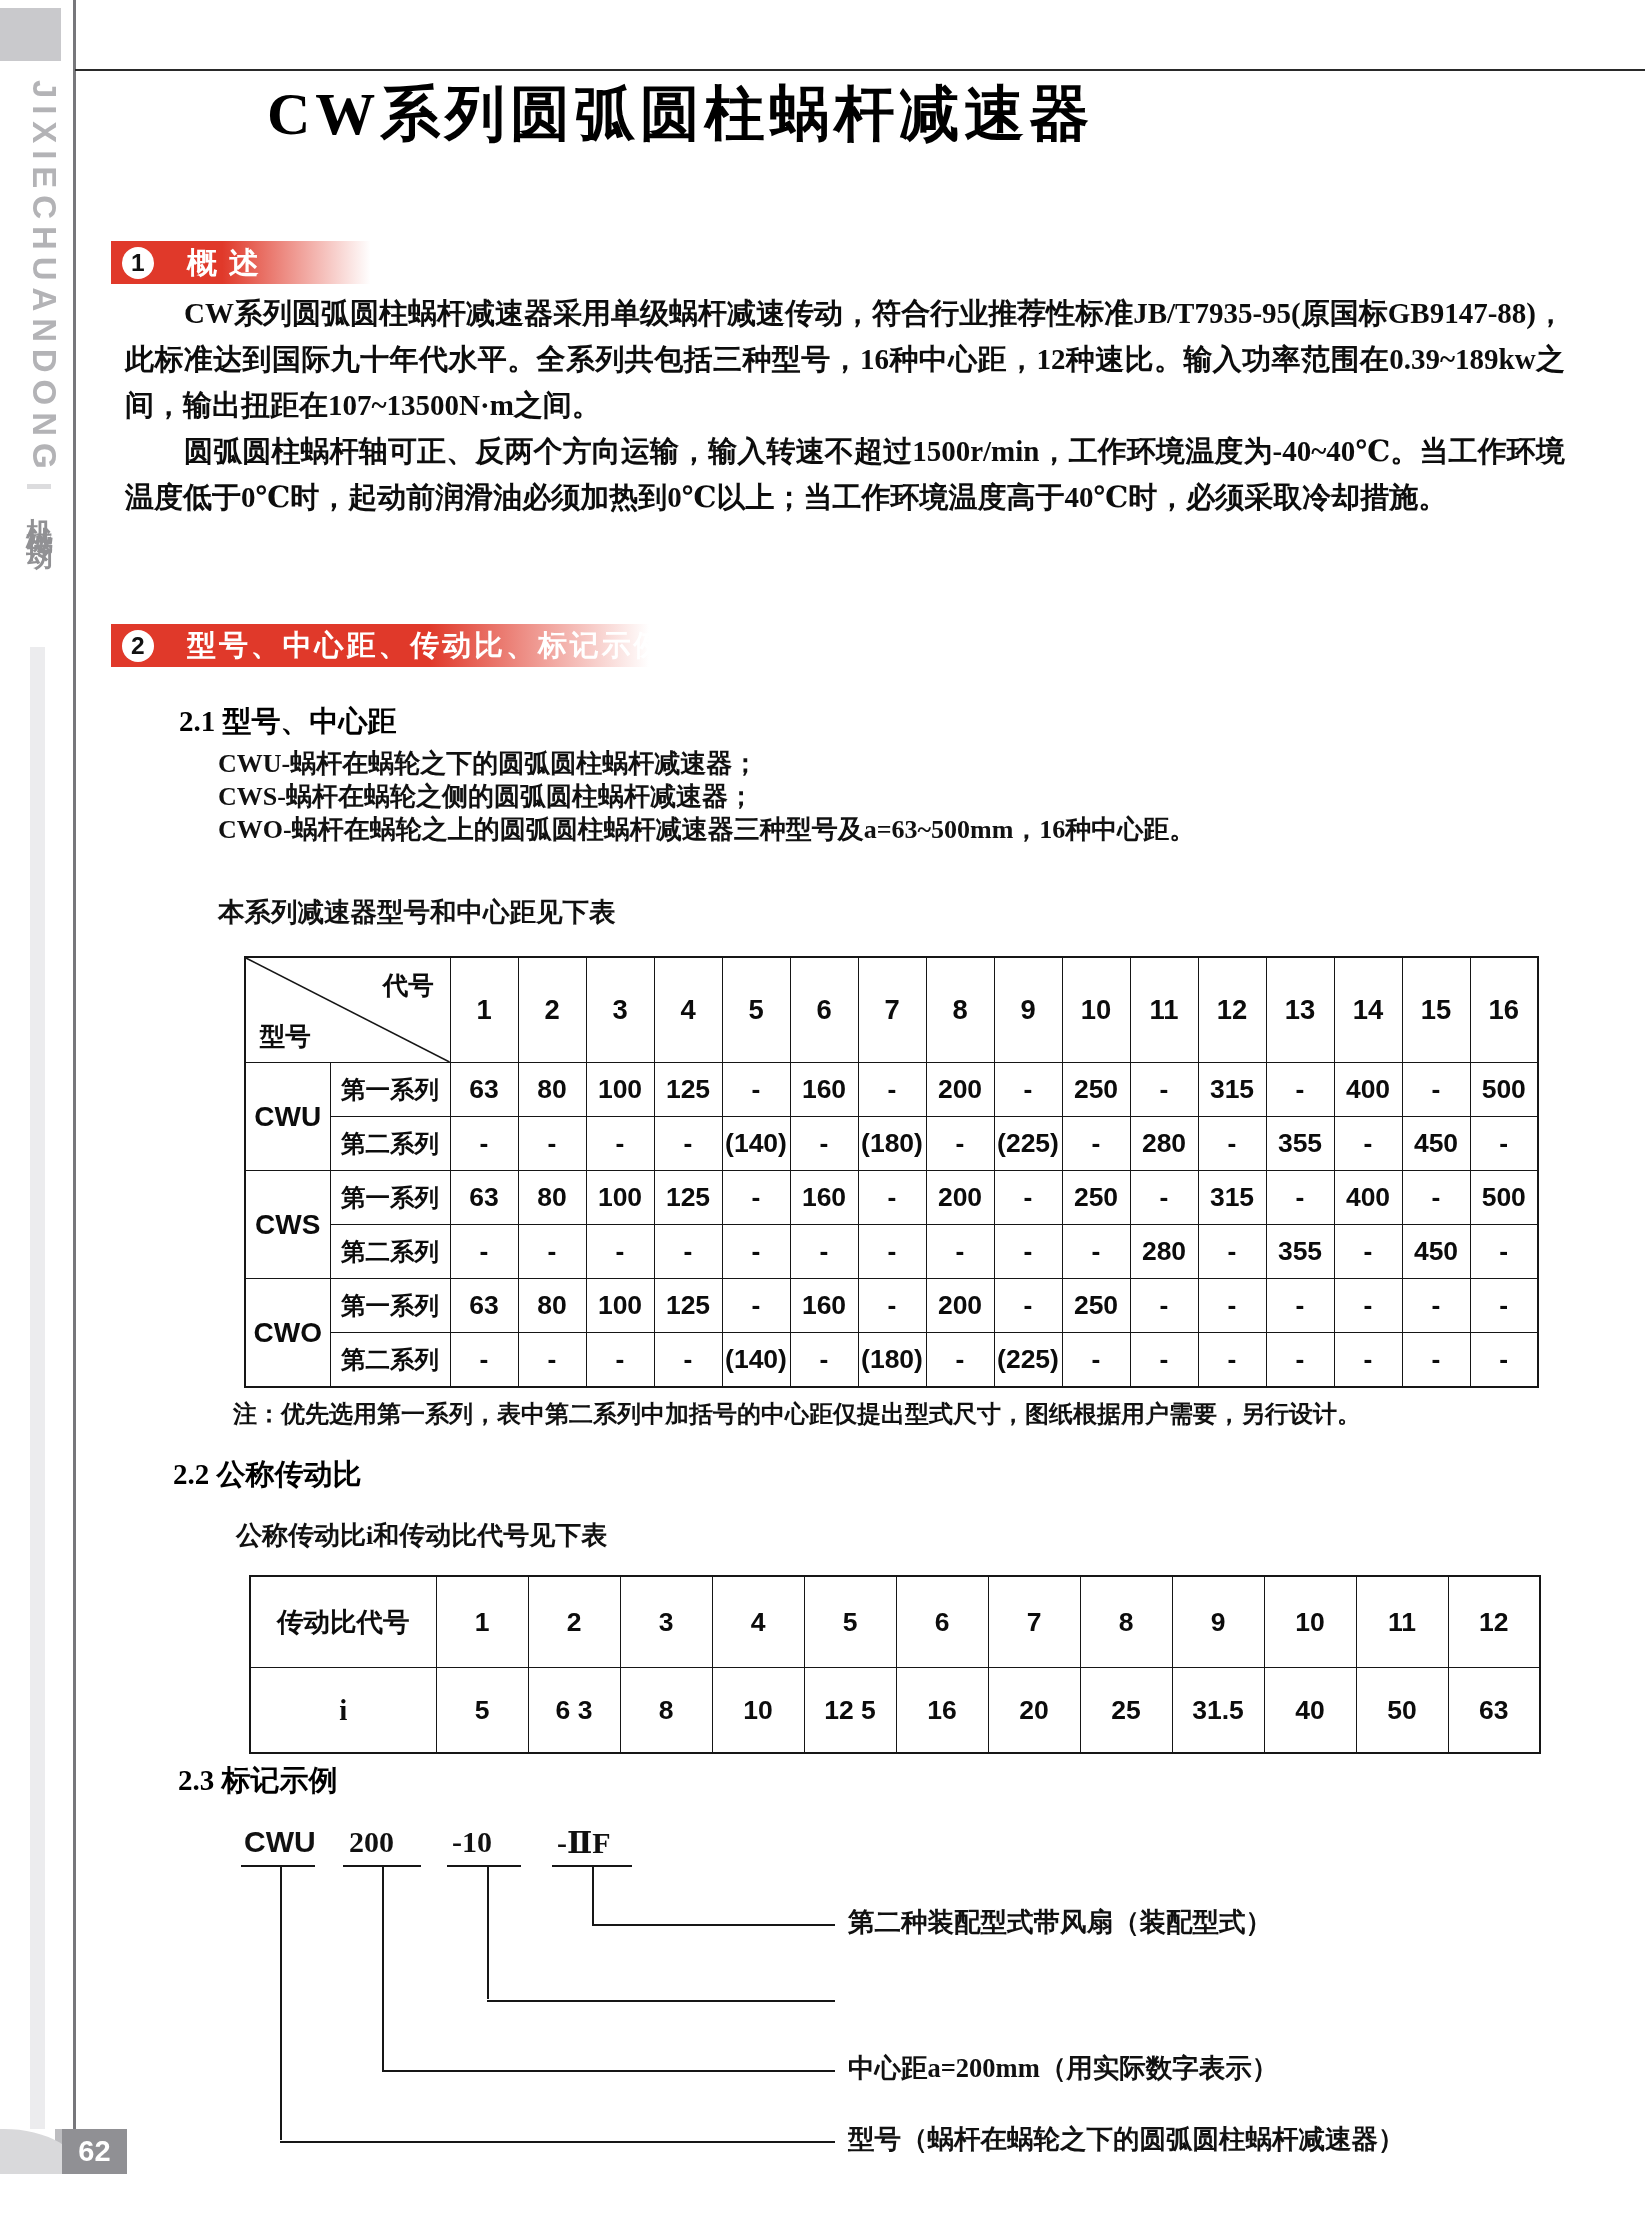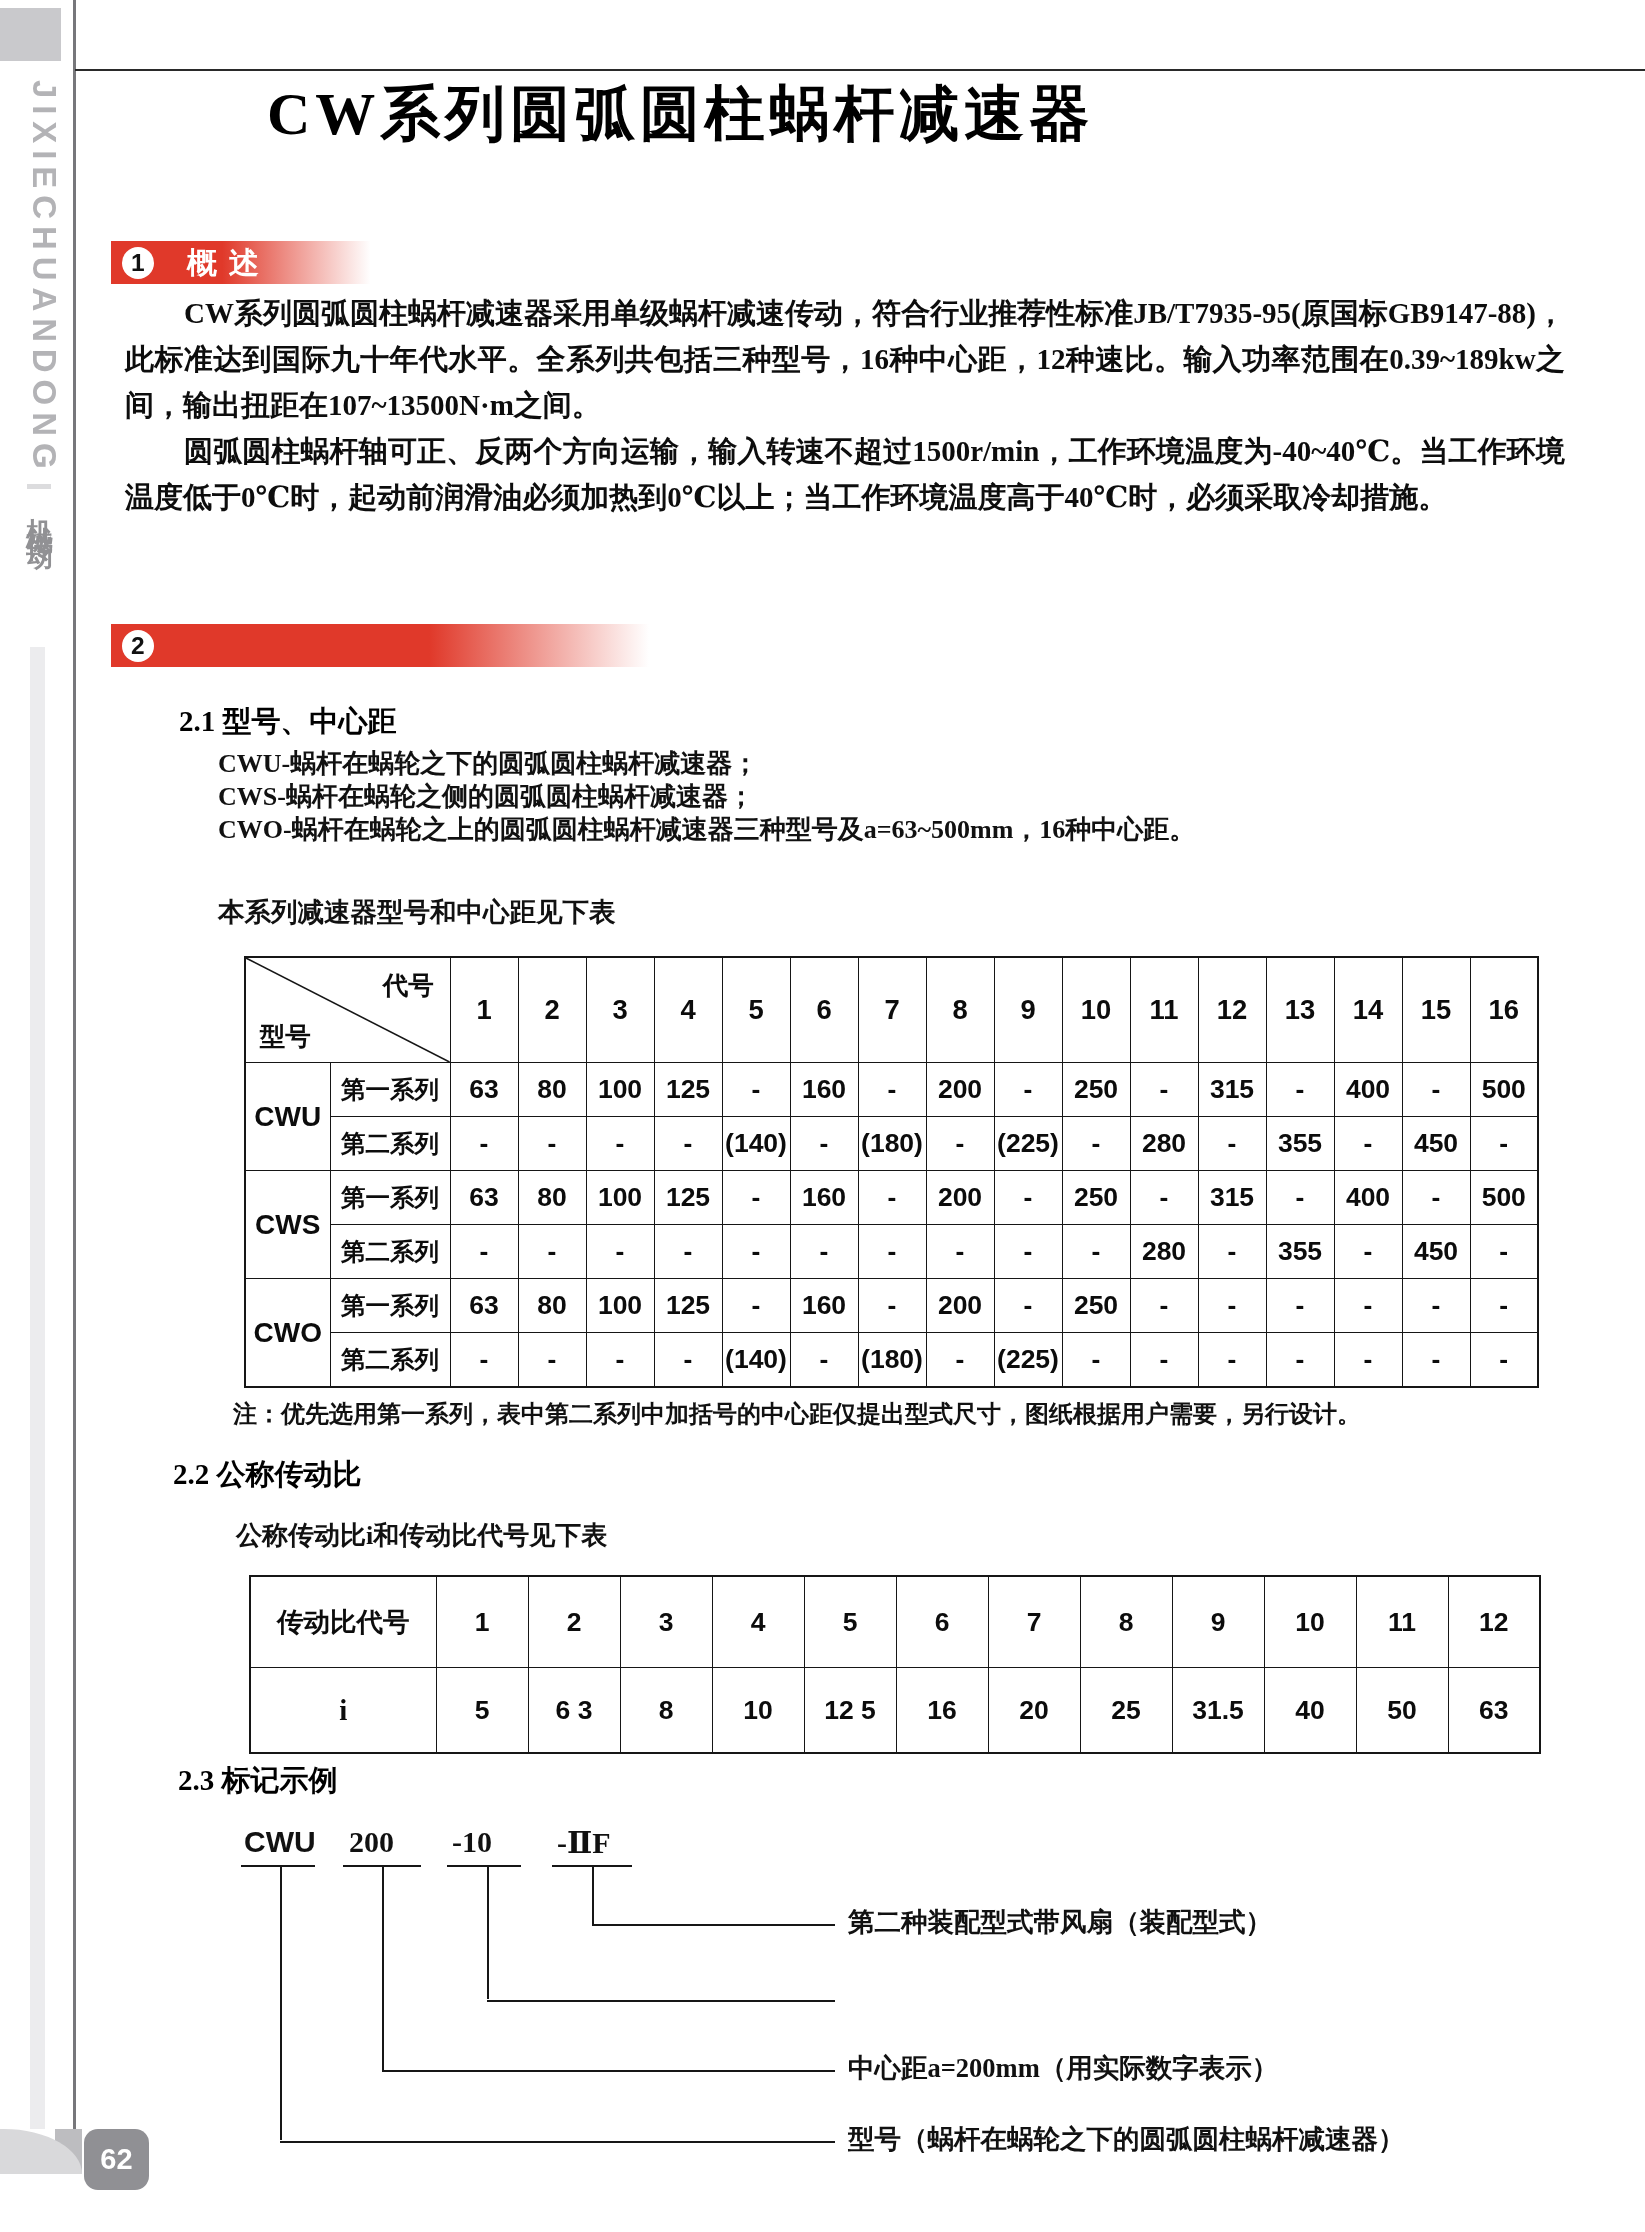--- a/index.html
+++ b/index.html
@@ -20,23 +20,23 @@
   .side-tick{position:absolute; left:27.4px; top:484px; width:23.5px; height:4.9px; background:#dcdcde;}
   .cat-vert{
     position:absolute; left:21.6px; top:496px; writing-mode:vertical-rl;
     font-weight:bold; font-size:26.5px; letter-spacing:8.8px; color:#919194;
     font-family:"Liberation Sans","DejaVu Sans",sans-serif;
   }
   .side-strip{position:absolute; left:30px; top:647px; width:14.7px; height:1482px; background:#ececee;}
   .foot-wedge{position:absolute; left:55px; top:2129px; width:27.4px; height:45px; background:#bdbdc0;}
   .foot-curve{position:absolute; left:0; top:2129px; width:82px; height:45px; background:#d9d9db; border-top-right-radius:78px 45px;}
   .page-num-box{
-    position:absolute; left:84px; top:2129px; width:65px; height:61px; background:#909094;
+    position:absolute; left:62px; top:2129px; width:65px; height:45px; background:#909094;
     color:#fff; font-family:"Liberation Sans","DejaVu Sans",sans-serif; font-size:29px; font-weight:bold;
-    display:flex; align-items:center; justify-content:center;border-radius:14px;
+    display:flex; align-items:center; justify-content:center;
   }
   
   .doc-title{
     position:absolute; left:267px; top:74px; font-size:60px; font-weight:bold; letter-spacing:4.9px;
     color:#000; white-space:nowrap;
   }
   
   .sec-bar{position:absolute; height:43px;}
   .sec-bar .bar-bg{position:absolute; inset:0;}
   .sec1 .bar-bg{background:linear-gradient(90deg,#e0392a 0%,#e0392a 42%,rgba(224,57,42,0) 98%);}
@@ -117,20 +117,21 @@
   </div>
 
   <div class="body-block">
     <p>CW系列圆弧圆柱蜗杆减速器采用单级蜗杆减速传动，符合行业推荐性标准JB/T7935-95(原国标GB9147-88)，此标准达到国际九十年代水平。全系列共包括三种型号，16种中心距，12种速比。输入功率范围在0.39~189kw之间，输出扭距在107~13500N·m之间。</p>
     <p>圆弧圆柱蜗杆轴可正、反两个方向运输，输入转速不超过1500r/min，工作环境温度为-40~40℃。当工作环境温度低于0℃时，起动前润滑油必须加热到0℃以上；当工作环境温度高于40℃时，必须采取冷却措施。</p>
   </div>
 
   <div class="sec-bar sec2" style="left:111px; top:624px; width:549px;">
     <div class="bar-bg"></div>
     <div class="sec-badge">2</div>
+    <div class="sec-label">型号、中心距、传动比、标记示例</div>
   </div>
 
   <div class="h2x" style="left:179px; top:702px;">2.1 型号、中心距</div>
   <div class="intro-lines">
     <div>CWU-蜗杆在蜗轮之下的圆弧圆柱蜗杆减速器；</div>
     <div>CWS-蜗杆在蜗轮之侧的圆弧圆柱蜗杆减速器；</div>
     <div>CWO-蜗杆在蜗轮之上的圆弧圆柱蜗杆减速器三种型号及a=63~500mm，16种中心距。</div>
   </div>
   <div class="caption" style="left:218px; top:894px;">本系列减速器型号和中心距见下表</div>
 

